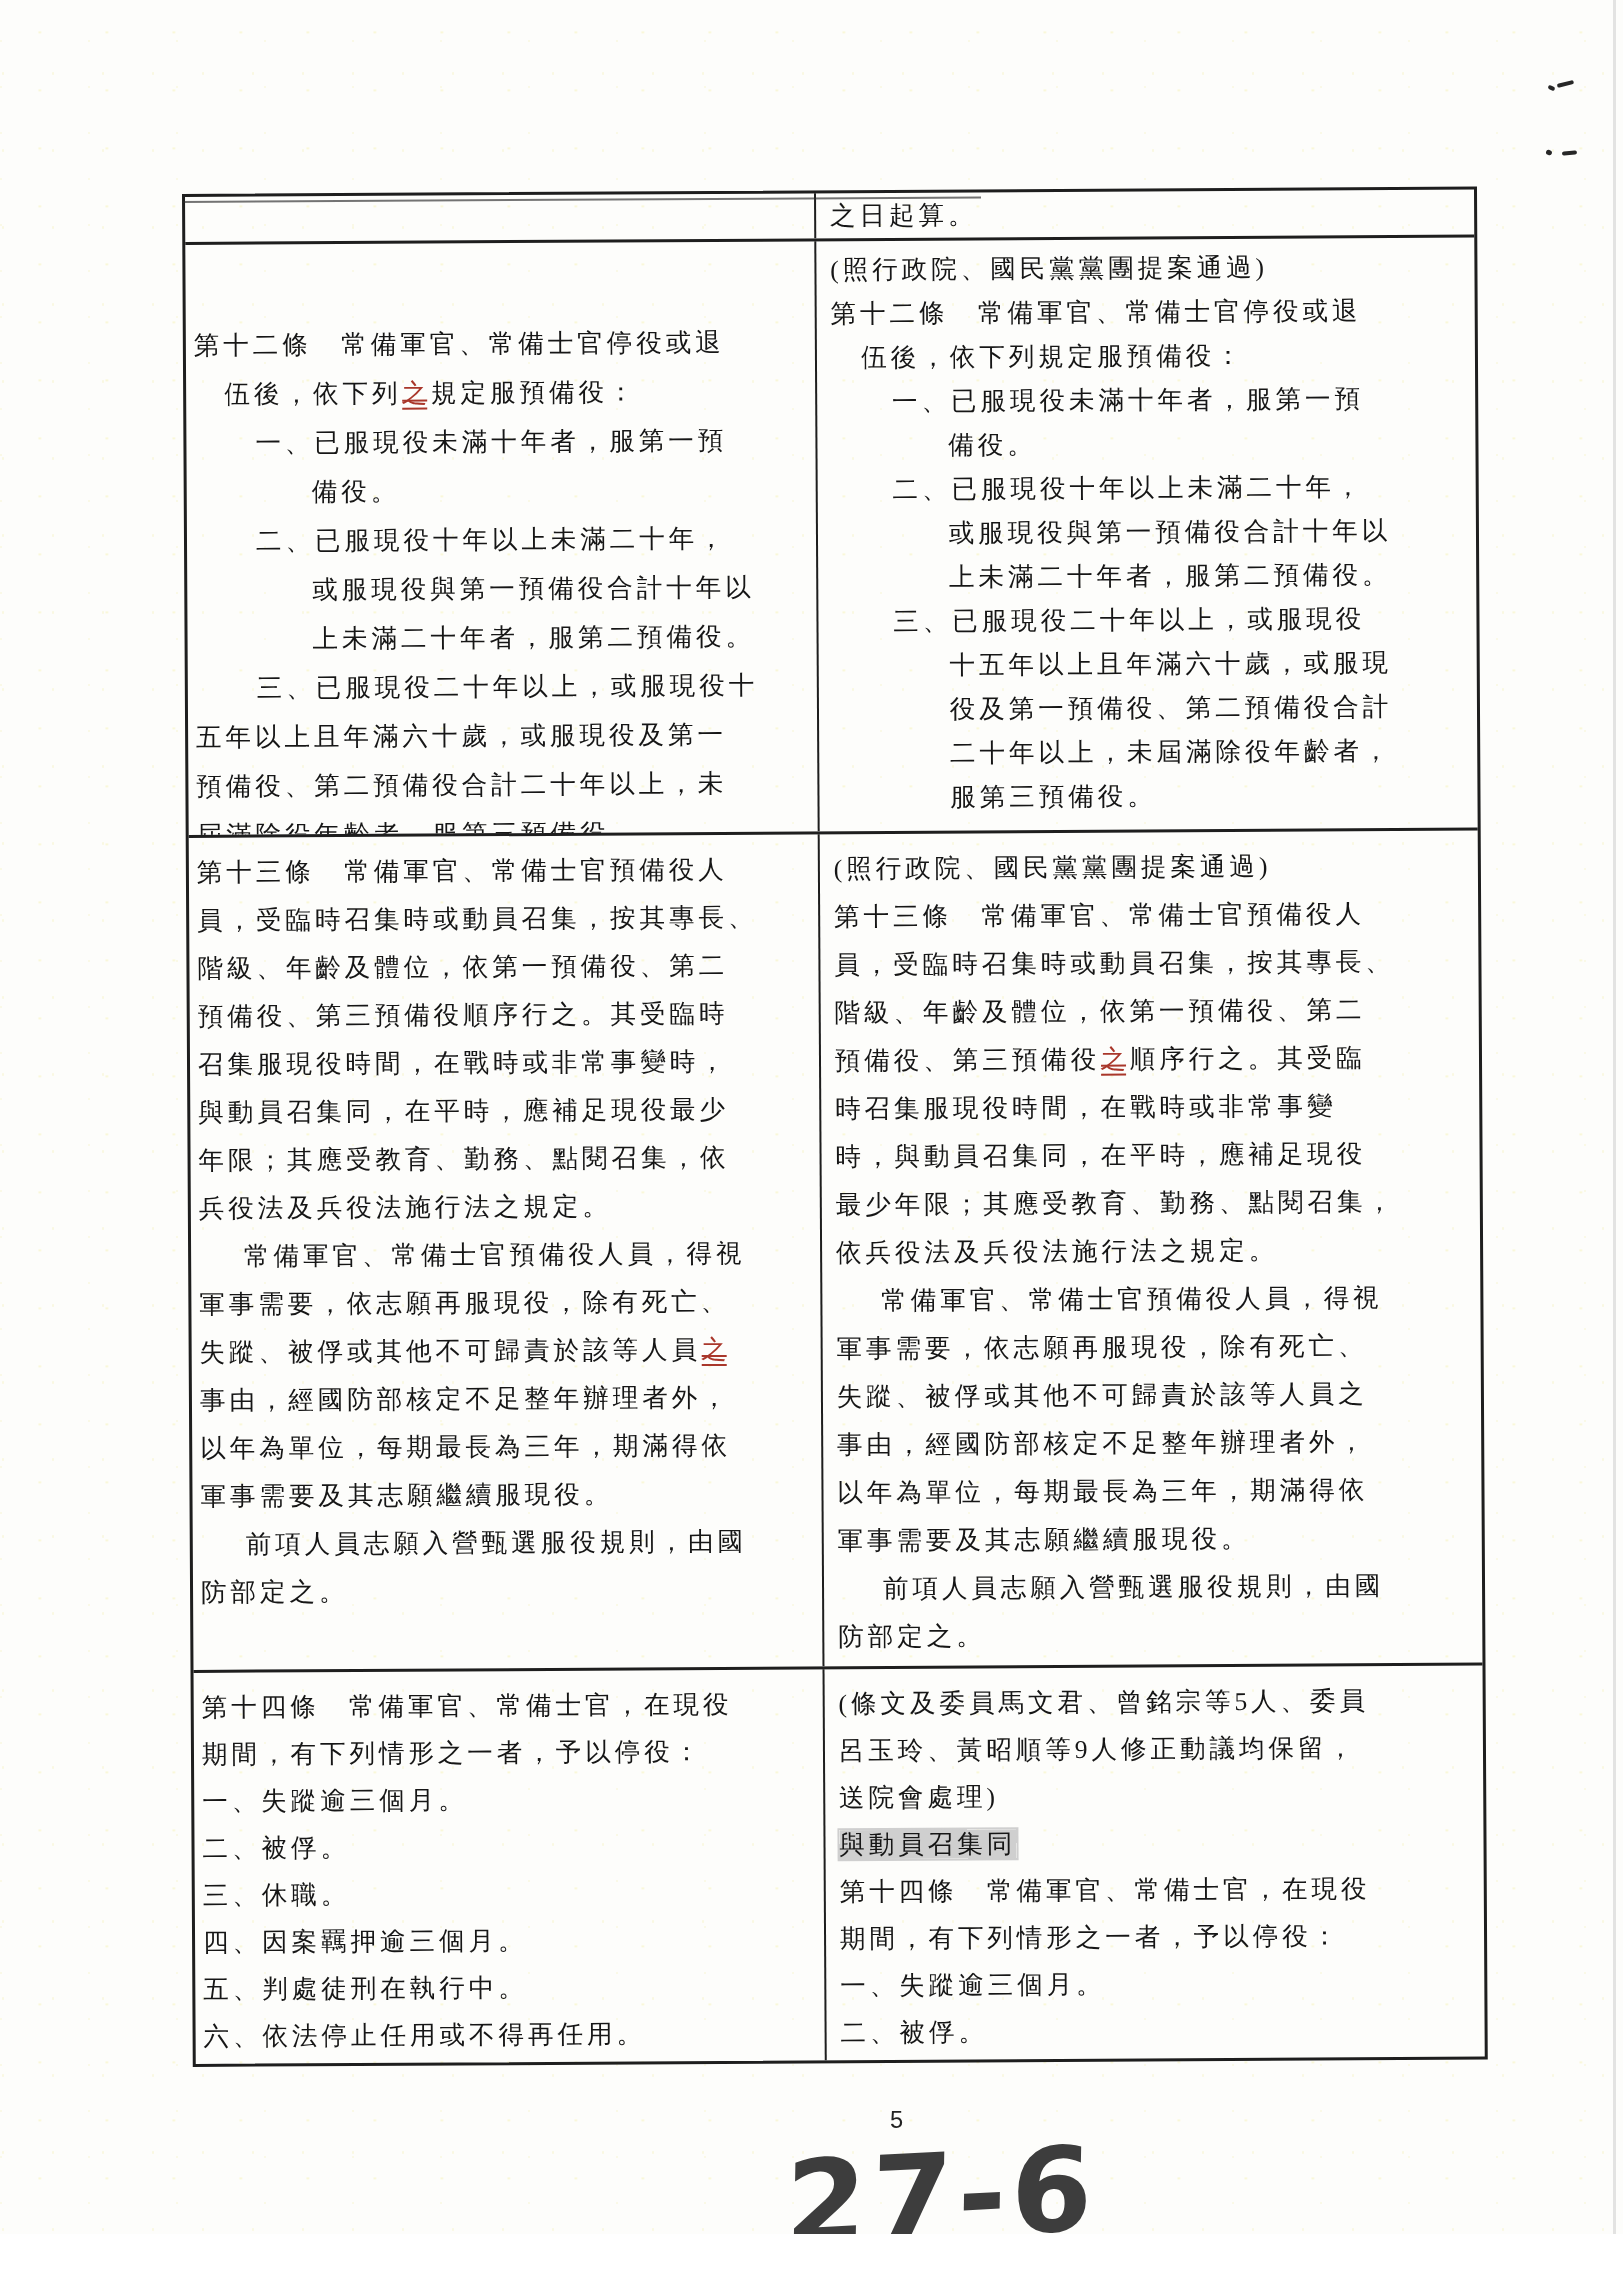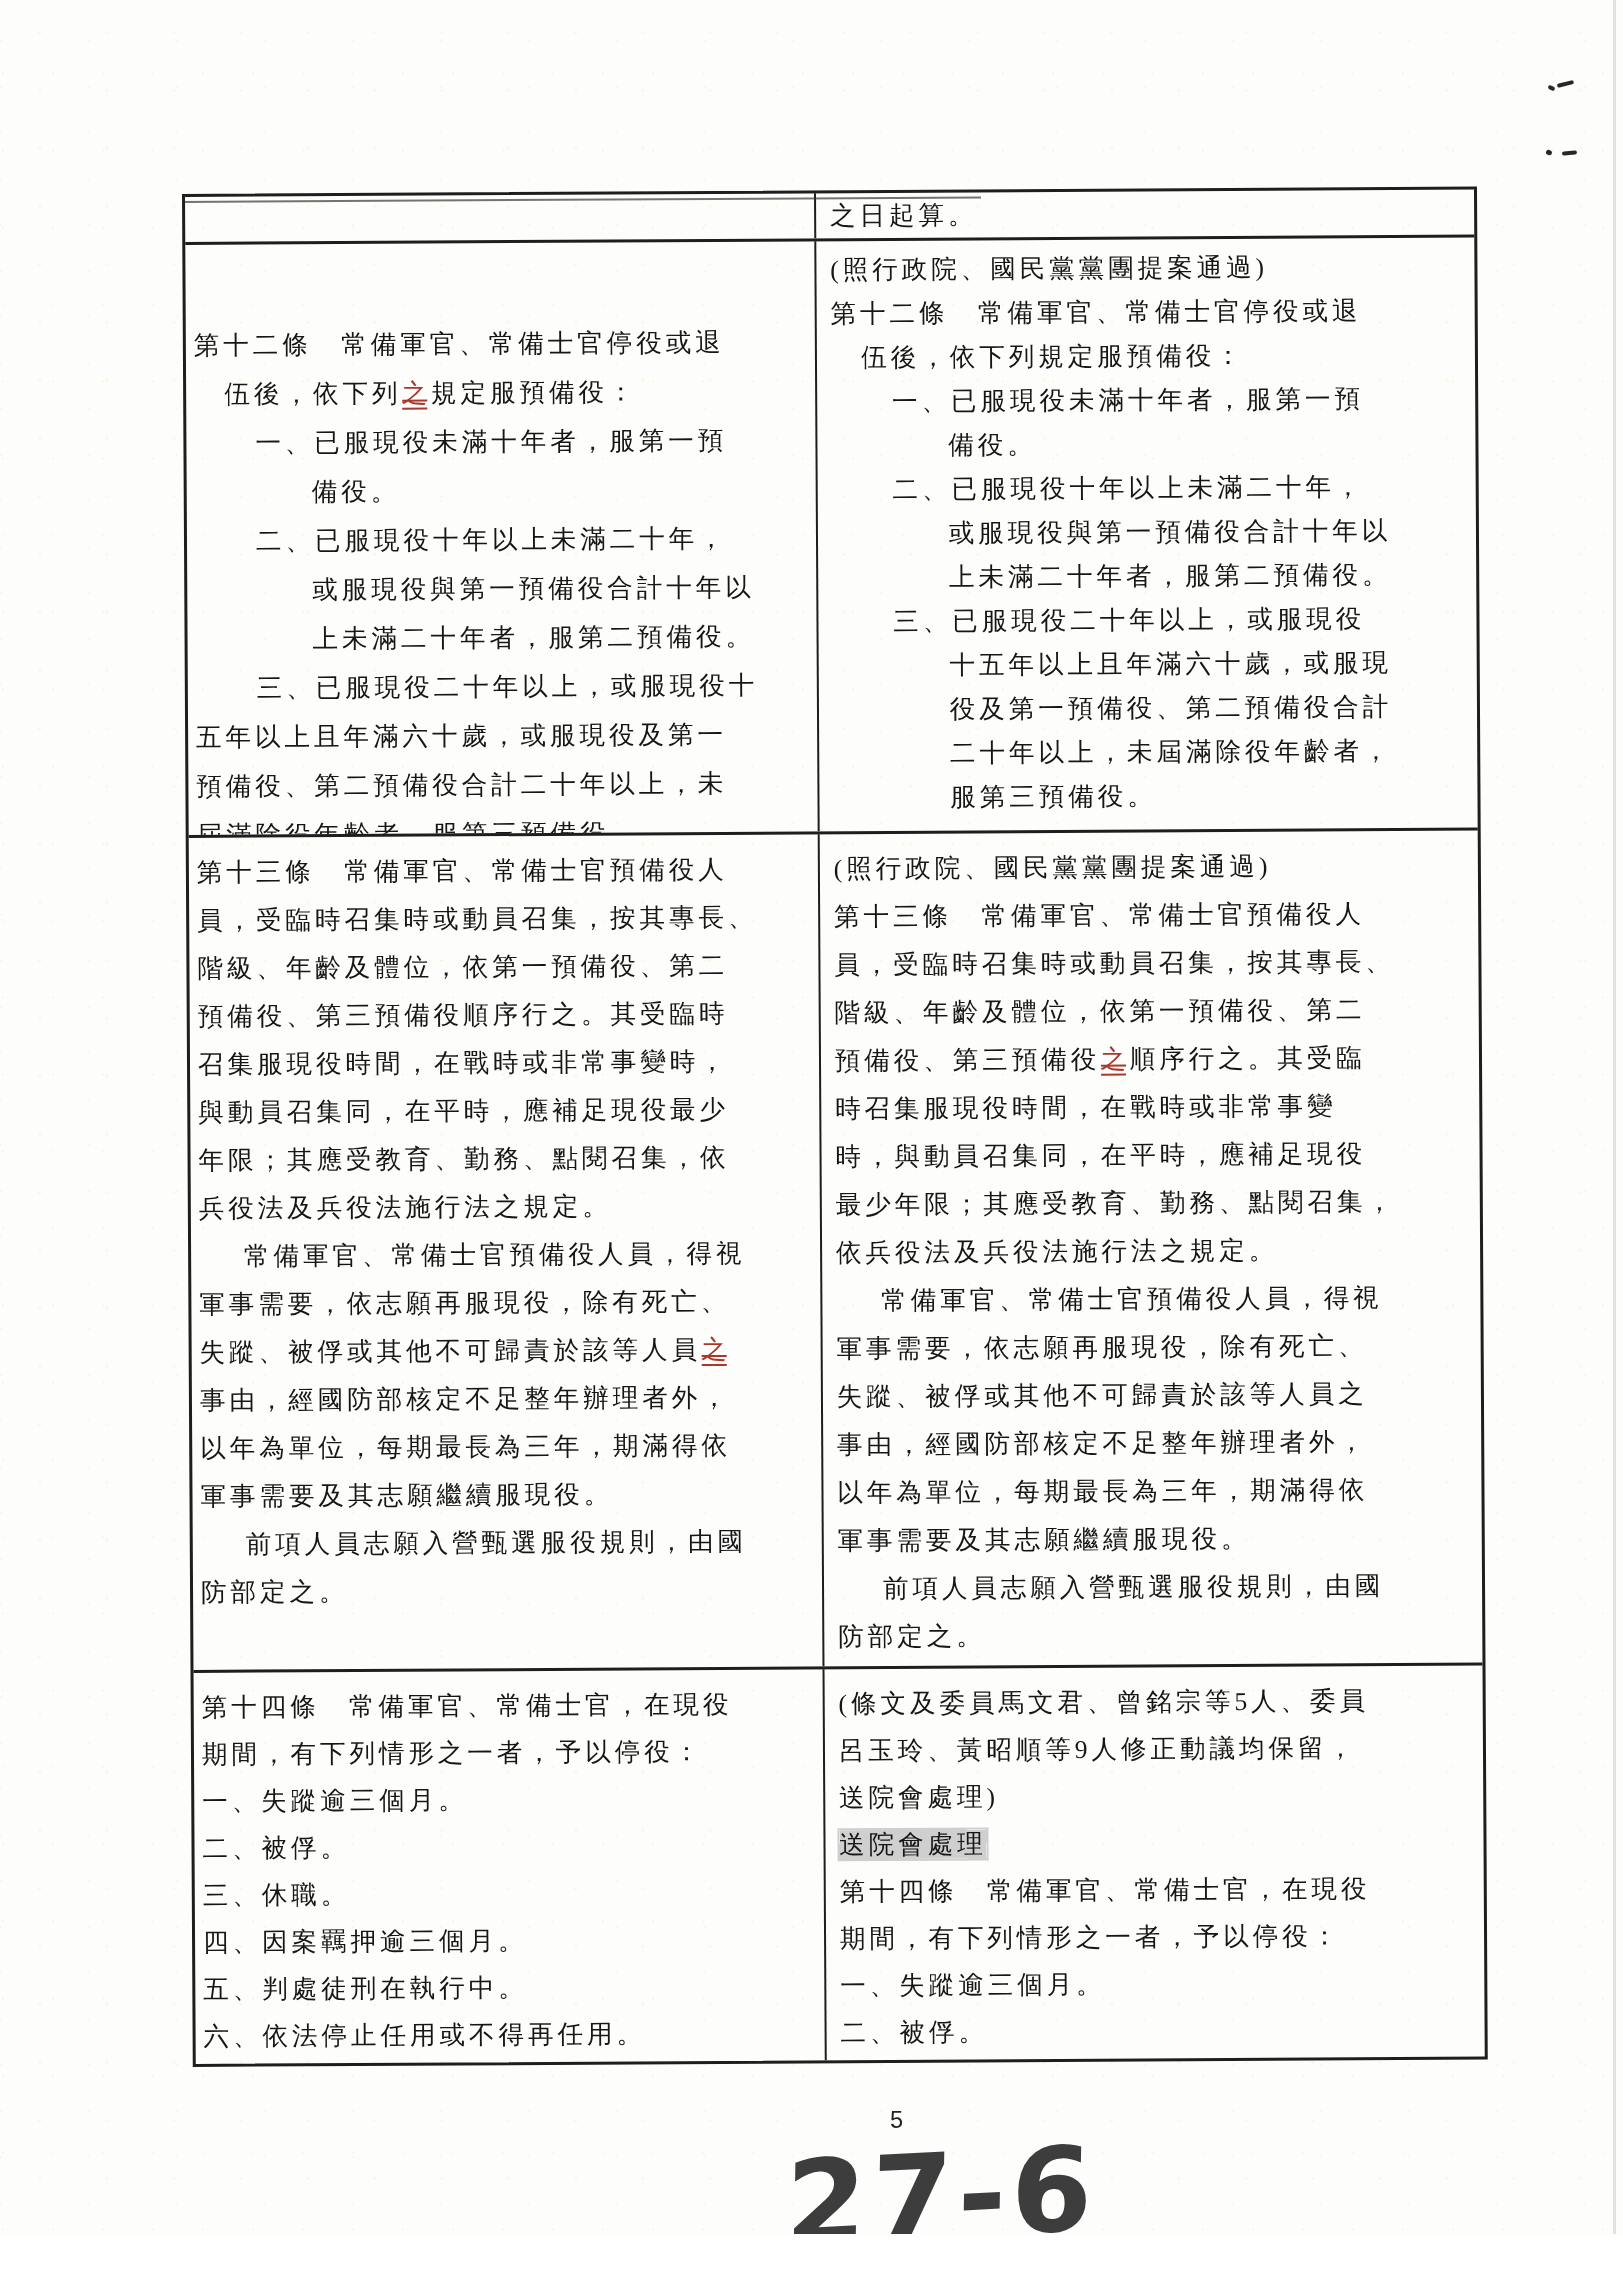--- a/index.html
+++ b/index.html
@@ -168,21 +168,21 @@
         <div class="ln">二、被俘。</div>
         <div class="ln">三、休職。</div>
         <div class="ln">四、因案羈押逾三個月。</div>
         <div class="ln">五、判處徒刑在執行中。</div>
         <div class="ln">六、依法停止任用或不得再任用。</div>
       </div>
       <div class="cell r">
         <div class="ln">(條文及委員馬文君、曾銘宗等5人、委員</div>
         <div class="ln">呂玉玲、黃昭順等9人修正動議均保留，</div>
         <div class="ln">送院會處理)</div>
-        <div class="ln"><span class="hl">送院會處理</span></div>
+        <div class="ln"><span class="hl">與動員召集同</span></div>
         <div class="ln">第十四條　常備軍官、常備士官，在現役</div>
         <div class="ln">期間，有下列情形之一者，予以停役：</div>
         <div class="ln">一、失蹤逾三個月。</div>
         <div class="ln">二、被俘。</div>
       </div>
     </div>
 
   </div>
 
   <div class="page-num">5</div>

